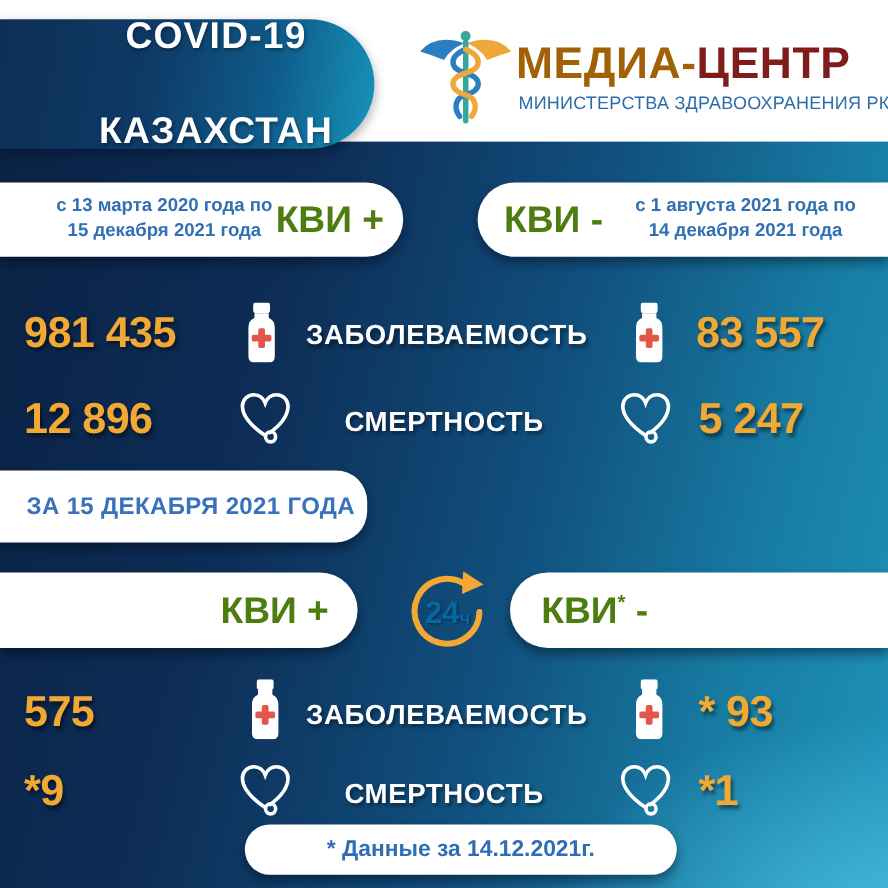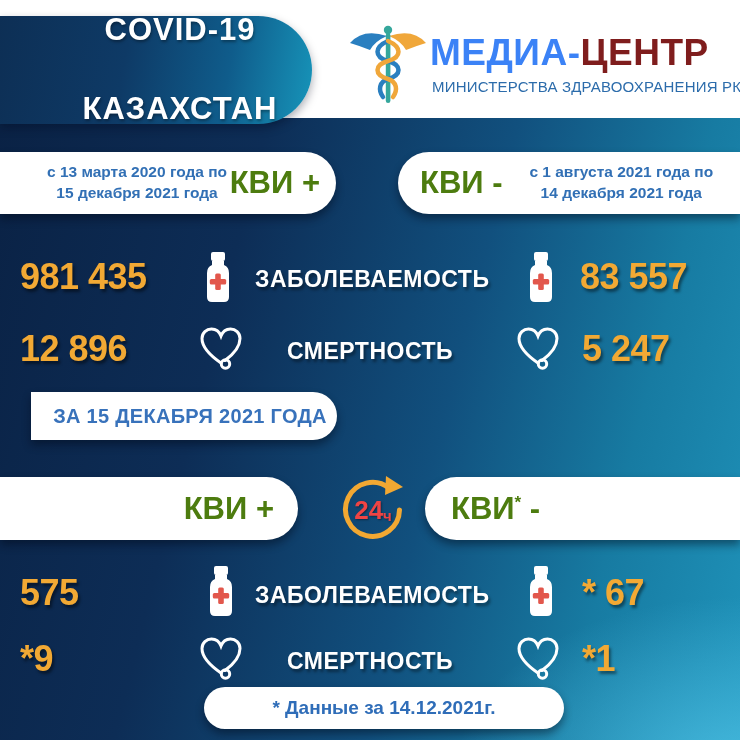--- a/index.html
+++ b/index.html
@@ -16,21 +16,21 @@
   .covid-pill{position:absolute;left:0;top:16px;width:312px;height:108px;
       border-radius:0 54px 54px 0;
       background:linear-gradient(100deg,#0d2f55 0%,#0e3a66 40%,#0f5c8b 72%,#1795ba 100%);
       box-shadow:0 4px 10px rgba(2,10,30,.35);
       display:flex;flex-direction:column;justify-content:center;align-items:center;
       padding-left:48px;box-sizing:border-box;gap:44px;}
   .covid-pill .t{color:#fff;font-weight:800;font-size:31px;line-height:1.12;letter-spacing:1px;text-shadow:1px 2px 3px rgba(0,0,0,.35);}
 
   .caduceus{position:absolute;left:346px;top:22px;width:84px;height:88px;}
   .brand{position:absolute;left:430px;top:32px;font-size:37px;font-weight:800;letter-spacing:.5px;white-space:nowrap;}
-  .brand .b1{color:#3b82f6;}
+  .brand .b1{color:#a16207;}
   .brand .b2{color:#7f1d1d;text-align:right;}
   .brand-sub{position:absolute;left:432px;top:78px;font-size:15px;color:#2c6cab;letter-spacing:.2px;white-space:nowrap;}
 
   
   .pill{position:absolute;background:#ffffff;box-shadow:0 5px 9px rgba(1,8,25,.45);}
 
   
   .pill-left-top{left:0;top:152px;width:336px;height:62px;border-radius:0 32px 32px 0;
       display:flex;align-items:center;box-sizing:border-box;padding-left:46px;}
   .pill-right-top{left:398px;top:152px;width:342px;height:62px;border-radius:32px 0 0 32px;
@@ -43,35 +43,35 @@
 
   
   .num{position:absolute;color:#f2a934;font-weight:800;font-size:36px;letter-spacing:-0.5px;
        text-shadow:2px 3px 3px rgba(0,0,0,.45);white-space:nowrap;}
   .num.r{width:150px;text-align:left;}
   .stat-label{position:absolute;color:#ffffff;font-weight:700;font-size:23px;letter-spacing:.5px;
        text-align:center;text-shadow:2px 3px 3px rgba(0,0,0,.4);}
   .icon{position:absolute;}
 
   
-  .banner-pill{left:0;top:392px;width:306px;height:48px;border-radius:0 26px 26px 0;
-      display:flex;align-items:center;justify-content:center;box-sizing:border-box;padding-left:12px;margin-left:31px;}
+  .banner-pill{left:0;top:392px;width:306px;height:60px;border-radius:0 26px 26px 0;
+      display:flex;align-items:center;justify-content:center;box-sizing:border-box;padding-left:12px;}
   .banner-pill span{font-size:20px;font-weight:700;color:#3872bb;letter-spacing:.3px;}
 
   
   .pill-left-mid{left:0;top:477px;width:298px;height:63px;border-radius:0 32px 32px 0;
       display:flex;align-items:center;justify-content:flex-end;box-sizing:border-box;padding-right:24px;}
   .pill-right-mid{left:425px;top:477px;width:315px;height:63px;border-radius:32px 0 0 32px;
       display:flex;align-items:center;box-sizing:border-box;padding-left:26px;}
 
   
   .clock{position:absolute;left:336px;top:473px;width:74px;height:74px;}
   .clock svg{position:absolute;left:0;top:0;}
   .clock .lbl{position:absolute;left:0;top:0;width:74px;height:74px;display:flex;align-items:center;justify-content:center;
-      color:#ef4444;font-weight:800;font-size:26px;text-shadow:1px 1px 2px rgba(0,0,0,.4);}
+      color:#0369a1;font-weight:800;font-size:26px;text-shadow:1px 1px 2px rgba(0,0,0,.4);}
   .clock .lbl .small{font-size:15px;margin-top:10px;}
 
   
   .footer-pill{left:204px;top:687px;width:360px;height:42px;border-radius:22px;
       display:flex;align-items:center;justify-content:center;}
   .footer-pill span{font-size:19px;font-weight:700;color:#2f6db8;}
 </style>
 </head>
 <body>
 
@@ -170,21 +170,21 @@
     <rect x="14.2" y="21.5" width="5.6" height="16.5" rx="1.5" fill="#e2574c"></rect>
     <rect x="8.8" y="27" width="16.4" height="5.6" rx="1.5" fill="#e2574c"></rect>
   </svg>
   <div class="stat-label" style="left:255px;top:582px;width:230px;">ЗАБОЛЕВАЕМОСТЬ</div>
   <svg class="icon" style="left:524px;top:566px;" width="34" height="50" viewBox="0 0 34 50">
     <rect x="10" y="0" width="14" height="9" rx="2" fill="#fff"></rect>
     <path d="M11,9 L23,9 L23,13 Q28,15 28,21 L28,45 Q28,50 23,50 L11,50 Q6,50 6,45 L6,21 Q6,15 11,13 Z" fill="#fff"></path>
     <rect x="14.2" y="21.5" width="5.6" height="16.5" rx="1.5" fill="#e2574c"></rect>
     <rect x="8.8" y="27" width="16.4" height="5.6" rx="1.5" fill="#e2574c"></rect>
   </svg>
-  <div class="num" style="left:582px;top:572px;">* 67</div>
+  <div class="num" style="left:582px;top:572px;">* 93</div>
 
   <div class="num r" style="left:20px;top:638px;">*9</div>
   <svg class="icon" style="left:197px;top:634px;" width="48" height="48" viewBox="0 0 48 48">
     <path d="M24,39 C11,30 5,22 5,14.5 C5,9 9.5,5 14.5,5 C19,5 22.5,8 24,12 C25.5,8 29,5 33.5,5 C38.5,5 43,9 43,14.5 C43,22 37.5,29.5 28,36.5" fill="none" stroke="#fff" stroke-width="3" stroke-linecap="round"></path>
     <circle cx="28.5" cy="40" r="4.2" fill="none" stroke="#fff" stroke-width="3"></circle>
   </svg>
   <div class="stat-label" style="left:270px;top:648px;width:200px;">СМЕРТНОСТЬ</div>
   <svg class="icon" style="left:514px;top:634px;" width="48" height="48" viewBox="0 0 48 48">
     <path d="M24,39 C11,30 5,22 5,14.5 C5,9 9.5,5 14.5,5 C19,5 22.5,8 24,12 C25.5,8 29,5 33.5,5 C38.5,5 43,9 43,14.5 C43,22 37.5,29.5 28,36.5" fill="none" stroke="#fff" stroke-width="3" stroke-linecap="round"></path>
     <circle cx="28.5" cy="40" r="4.2" fill="none" stroke="#fff" stroke-width="3"></circle>

